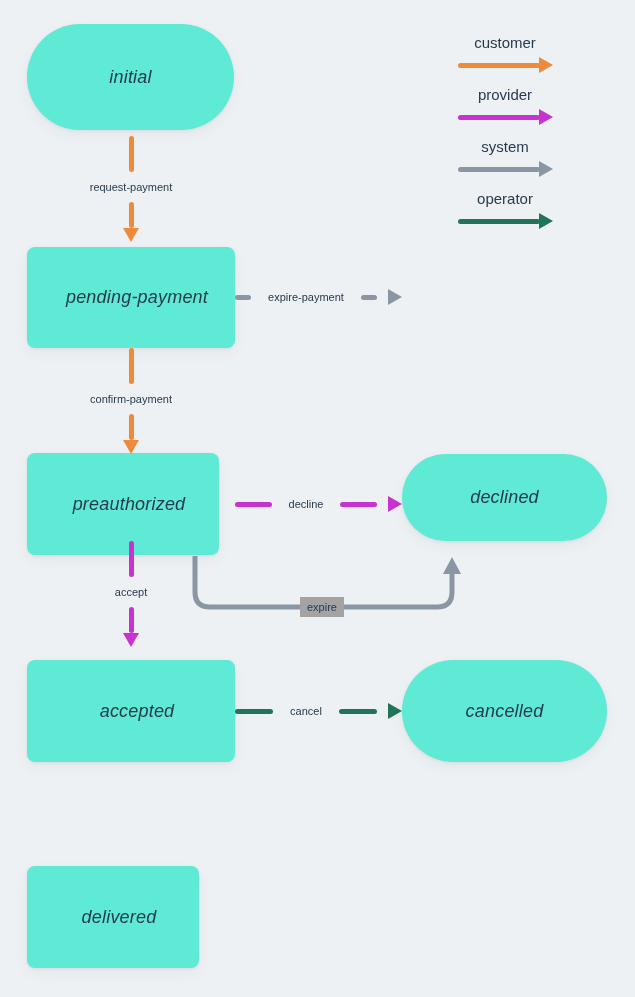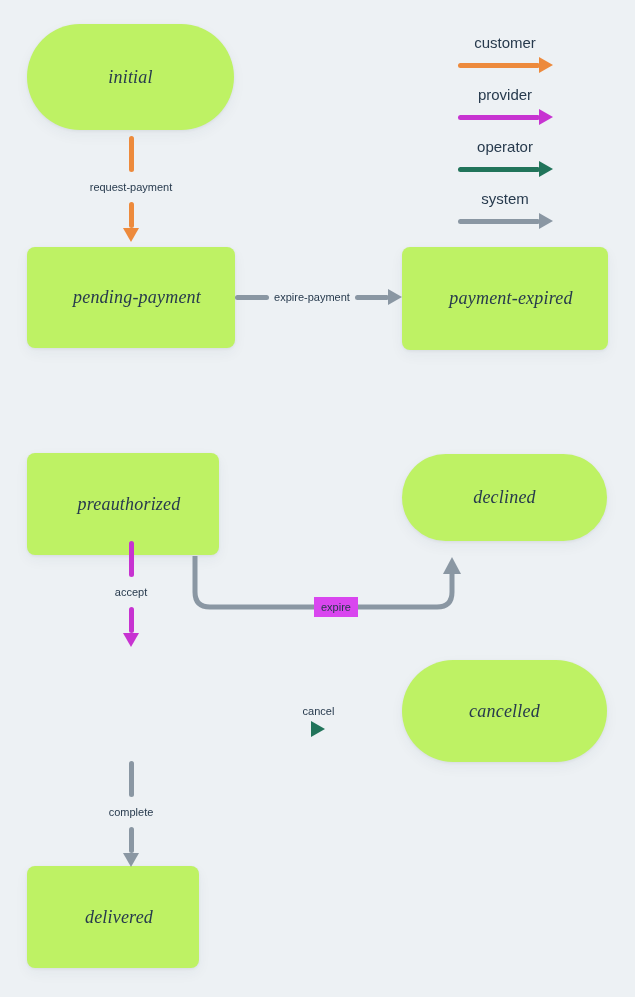--- a/index.html
+++ b/index.html
@@ -8,24 +8,23 @@
     background:#edf1f4;
     font-family:"Liberation Sans","DejaVu Sans",sans-serif;
     color:#273a4d;
     overflow:hidden;
   }
   .canvas { position:relative; width:635px; height:997px;text-align:center; }
 
   
   .state {
     position:absolute;
-    background:#bef264;
+    background:#5eead4;
     display:flex; align-items:center; justify-content:center;
     box-shadow:0 1px 3px rgba(40,60,80,0.07), 0 5px 14px rgba(40,60,80,0.05);
-    font-family:Liberation Serif, serif;
   }
   .state.rect { border-radius:8px;padding-left:12px; }
   .state.pill { border-radius:53px; }
   .state .state-label {
     font-style:italic;
     font-size:18px;
     font-weight:500;
     letter-spacing:.2px;
     color:#273a4d;
   }
@@ -51,39 +50,39 @@
     width:0; height:0; flex-shrink:0;
     border-left:8px solid transparent;
     border-right:8px solid transparent;
     border-top:14px solid var(--c);
   }
 
   
   .htrans {
     position:absolute;
     left:235px; width:167px; height:20px;
-    display:flex; align-items:center;
+    display:flex; align-items:center;gap:12px;
   }
   .hline { height:5px; border-radius:3px; background:var(--c); }
   .hline.grow { flex:1; }
   .htrans .tlabel { margin:0 5px; }
   .head-right {
     width:0; height:0; flex-shrink:0;
     border-top:8px solid transparent;
     border-bottom:8px solid transparent;
     border-left:14px solid var(--c);
     margin-left:-1px;
   }
 
   
   .expire-trans { position:absolute; left:180px; top:556px; width:290px; height:64px; }
   .expire-trans svg { position:absolute; left:0; top:0; }
   .expire-label {
-    position:absolute; left:134px; top:41px;
-    background:#d946ef; padding:0 7px;
+    position:absolute; left:120px; top:41px;
+    background:#a3a3a3; padding:0 7px;
   }
 
   
   .legend { position:absolute; left:445px; top:32px; width:120px; }
   .legend-item { display:flex; flex-direction:column; align-items:center; margin-bottom:12px; }
   .legend-label { font-size:15px; font-weight:500; line-height:22px; margin-bottom:4px; color:#273a4d; }
   .legend-arrow { display:flex; align-items:center; height:14px; }
   .legend-arrow .hline { width:82px; }
 </style>
 </head>
@@ -100,95 +99,101 @@
       </div>
     </div>
     <div class="legend-item">
       <div class="legend-label">provider</div>
       <div class="legend-arrow" style="--c: #c733d1;">
         <i class="hline"></i>
           <i class="head-right"></i>
       </div>
     </div>
     <div class="legend-item">
+      <div class="legend-label">system</div>
+      <div class="legend-arrow" style="--c: #8a97a3;">
+        <i class="hline"></i>
+          <i class="head-right"></i>
+      </div>
+    </div>
+    <div class="legend-item">
       <div class="legend-label">operator</div>
       <div class="legend-arrow" style="--c: #21745a;">
         <i class="hline"></i>
           <i class="head-right"></i>
       </div>
     </div>
-    <div class="legend-item">
-      <div class="legend-label">system</div>
-      <div class="legend-arrow" style="--c: #8a97a3;">
-        <i class="hline"></i>
-          <i class="head-right"></i>
-      </div>
-    </div>
   </div>
 
   <div class="state pill" style="left:27px;top:24px;width:207px;height:106px">
     <span class="state-label">initial</span>
   </div>
 
   <div class="state rect" style="left:27px;top:247px;width:208px;height:101px">
     <span class="state-label">pending-payment</span>
   </div>
 
-  <div class="state rect" style="left:402px;top:247px;width:206px;height:103px">
-    <span class="state-label">payment-expired</span>
-  </div>
 
   <div class="state rect" style="left:27px;top:453px;width:192px;height:102px">
     <span class="state-label">preauthorized</span>
   </div>
 
   <div class="state pill" style="left:402px;top:454px;width:205px;height:87px">
     <span class="state-label">declined</span>
   </div>
 
+  <div class="state rect" style="left:27px;top:660px;width:208px;height:102px">
+    <span class="state-label">accepted</span>
+  </div>
 
   <div class="state pill" style="left:402px;top:660px;width:205px;height:102px">
     <span class="state-label">cancelled</span>
   </div>
 
   <div class="state rect" style="left:27px;top:866px;width:172px;height:102px">
     <span class="state-label">delivered</span>
   </div>
 
   <div class="vtrans" style="left: 27px; top: 130px; width: 208px; height: 117px; --c: #ed8a3c;">
     <i class="vline v1"></i>
     <span class="tlabel">request-payment</span>
     <i class="vline v2"></i>
     <i class="head-down"></i>
   </div>
 
+  <div class="vtrans" style="left: 27px; top: 348px; width: 208px; height: 105px; --c: #ed8a3c;">
+    <i class="vline v1"></i>
+    <span class="tlabel">confirm-payment</span>
+    <i class="vline v2"></i>
+    <i class="head-down"></i>
+  </div>
 
   <div class="vtrans" style="left: 27px; top: 555px; width: 208px; height: 77px; --c: #c733d1;">
     <i class="vline v1"></i>
     <span class="tlabel">accept</span>
     <i class="vline v2"></i>
     <i class="head-down"></i>
   </div>
 
-  <div class="vtrans" style="left: 27px; top: 762px; width: 208px; height: 104px; --c: #8a97a3;">
-    <i class="vline v1"></i>
-    <span class="tlabel">complete</span>
-    <i class="vline v2"></i>
-    <i class="head-down"></i>
-  </div>
 
   <div class="htrans" style="top: 287px; --c: #8a97a3;">
     <i class="hline grow"></i>
     <span class="tlabel">expire-payment</span>
     <i class="hline grow"></i>
     <i class="head-right"></i>
   </div>
 
-
-  <div class="htrans" style="top: 701px; flex-direction: column; --c: #21745a;">
+  <div class="htrans" style="top: 494px; --c: #c733d1;">
+    <i class="hline grow"></i>
+    <span class="tlabel">decline</span>
+    <i class="hline grow"></i>
+    <i class="head-right"></i>
+  </div>
+
+  <div class="htrans" style="top: 701px; --c: #21745a;">
     <i class="hline grow"></i>
     <span class="tlabel">cancel</span>
     <i class="hline grow"></i>
     <i class="head-right"></i>
   </div>
 
   <div class="expire-trans" style="--c: #8a97a3;">
     <svg width="290" height="64" viewBox="0 0 290 64">
       <path d="M15 0 L15 36 Q15 51 30 51 L257 51 Q272 51 272 36 L272 16" fill="none" style="stroke:var(--c)" stroke-width="5"></path>
       <polygon points="263,18 281,18 272,1" style="fill:var(--c)"></polygon>

